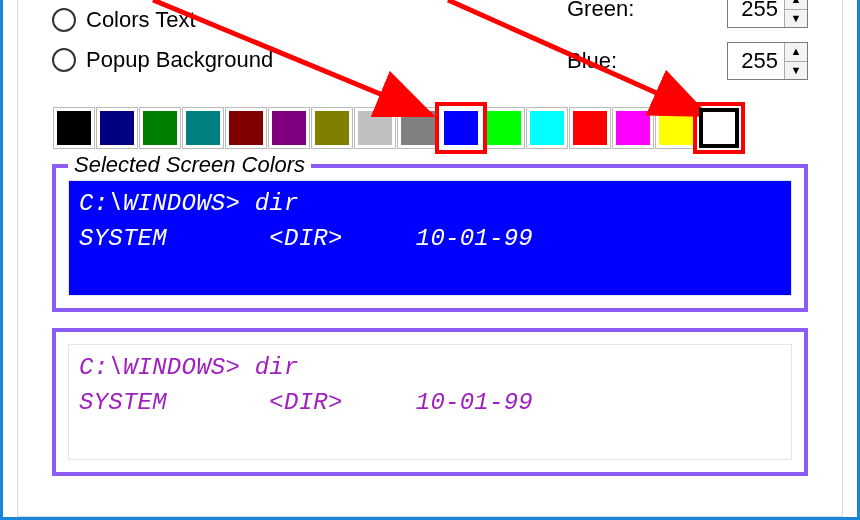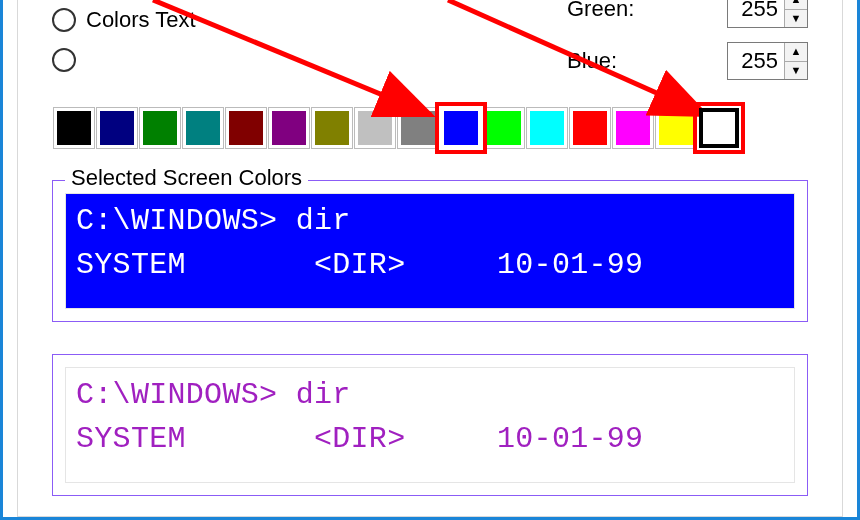--- a/index.html
+++ b/index.html
@@ -94,33 +94,34 @@
   }
   .swatch.sel-black{
     border:4px solid #000;
     outline:4px solid #ff0000;
     outline-offset:2px;
     z-index:2;position:relative;
   }
 
   
   .group{
-    border:1px solid #8b5cf6;
-    margin-top:32px;
+    border:4px solid #8b5cf6;
+    margin-top:16px;
     padding:0;
     position:relative;
+    font-style:italic;
   }
   .group .legend{
     position:absolute;top:-16px;left:12px;background:#fff;padding:0 6px;
   }
   .console{
     margin:12px;
     padding:6px 10px 0 10px;
     font-family:Consolas,"Courier New",monospace;
-    font-size:30px;
+    font-size:24px;
     line-height:1.45;
     height:108px;
     overflow:hidden;
     position:relative;
     border:1px solid #e5e5e5;
     letter-spacing:0.01em;
   }
   .screen-console{background:#0000ff;color:#fff;}
   .popup-console{background:#fff;color:#a020c0;}
   .con-line{white-space:pre;}
@@ -137,20 +138,21 @@
   <div class="inner">
 
     <div class="top-row">
       <div class="radios">
         <label class="radio-row">
           <span class="radio-circle"></span>
           <span>Colors Text</span>
         </label>
         <label class="radio-row">
           <span class="radio-circle"></span>
+          <span>Popup Background</span>
         </label>
       </div>
 
       <div class="rgb">
         <div class="rgb-row">
           <span class="rgb-label">Green:</span>
           <span class="spinner">
             <input value="255" style="">
             <span class="spin-btns">
               <div>▲</div>

